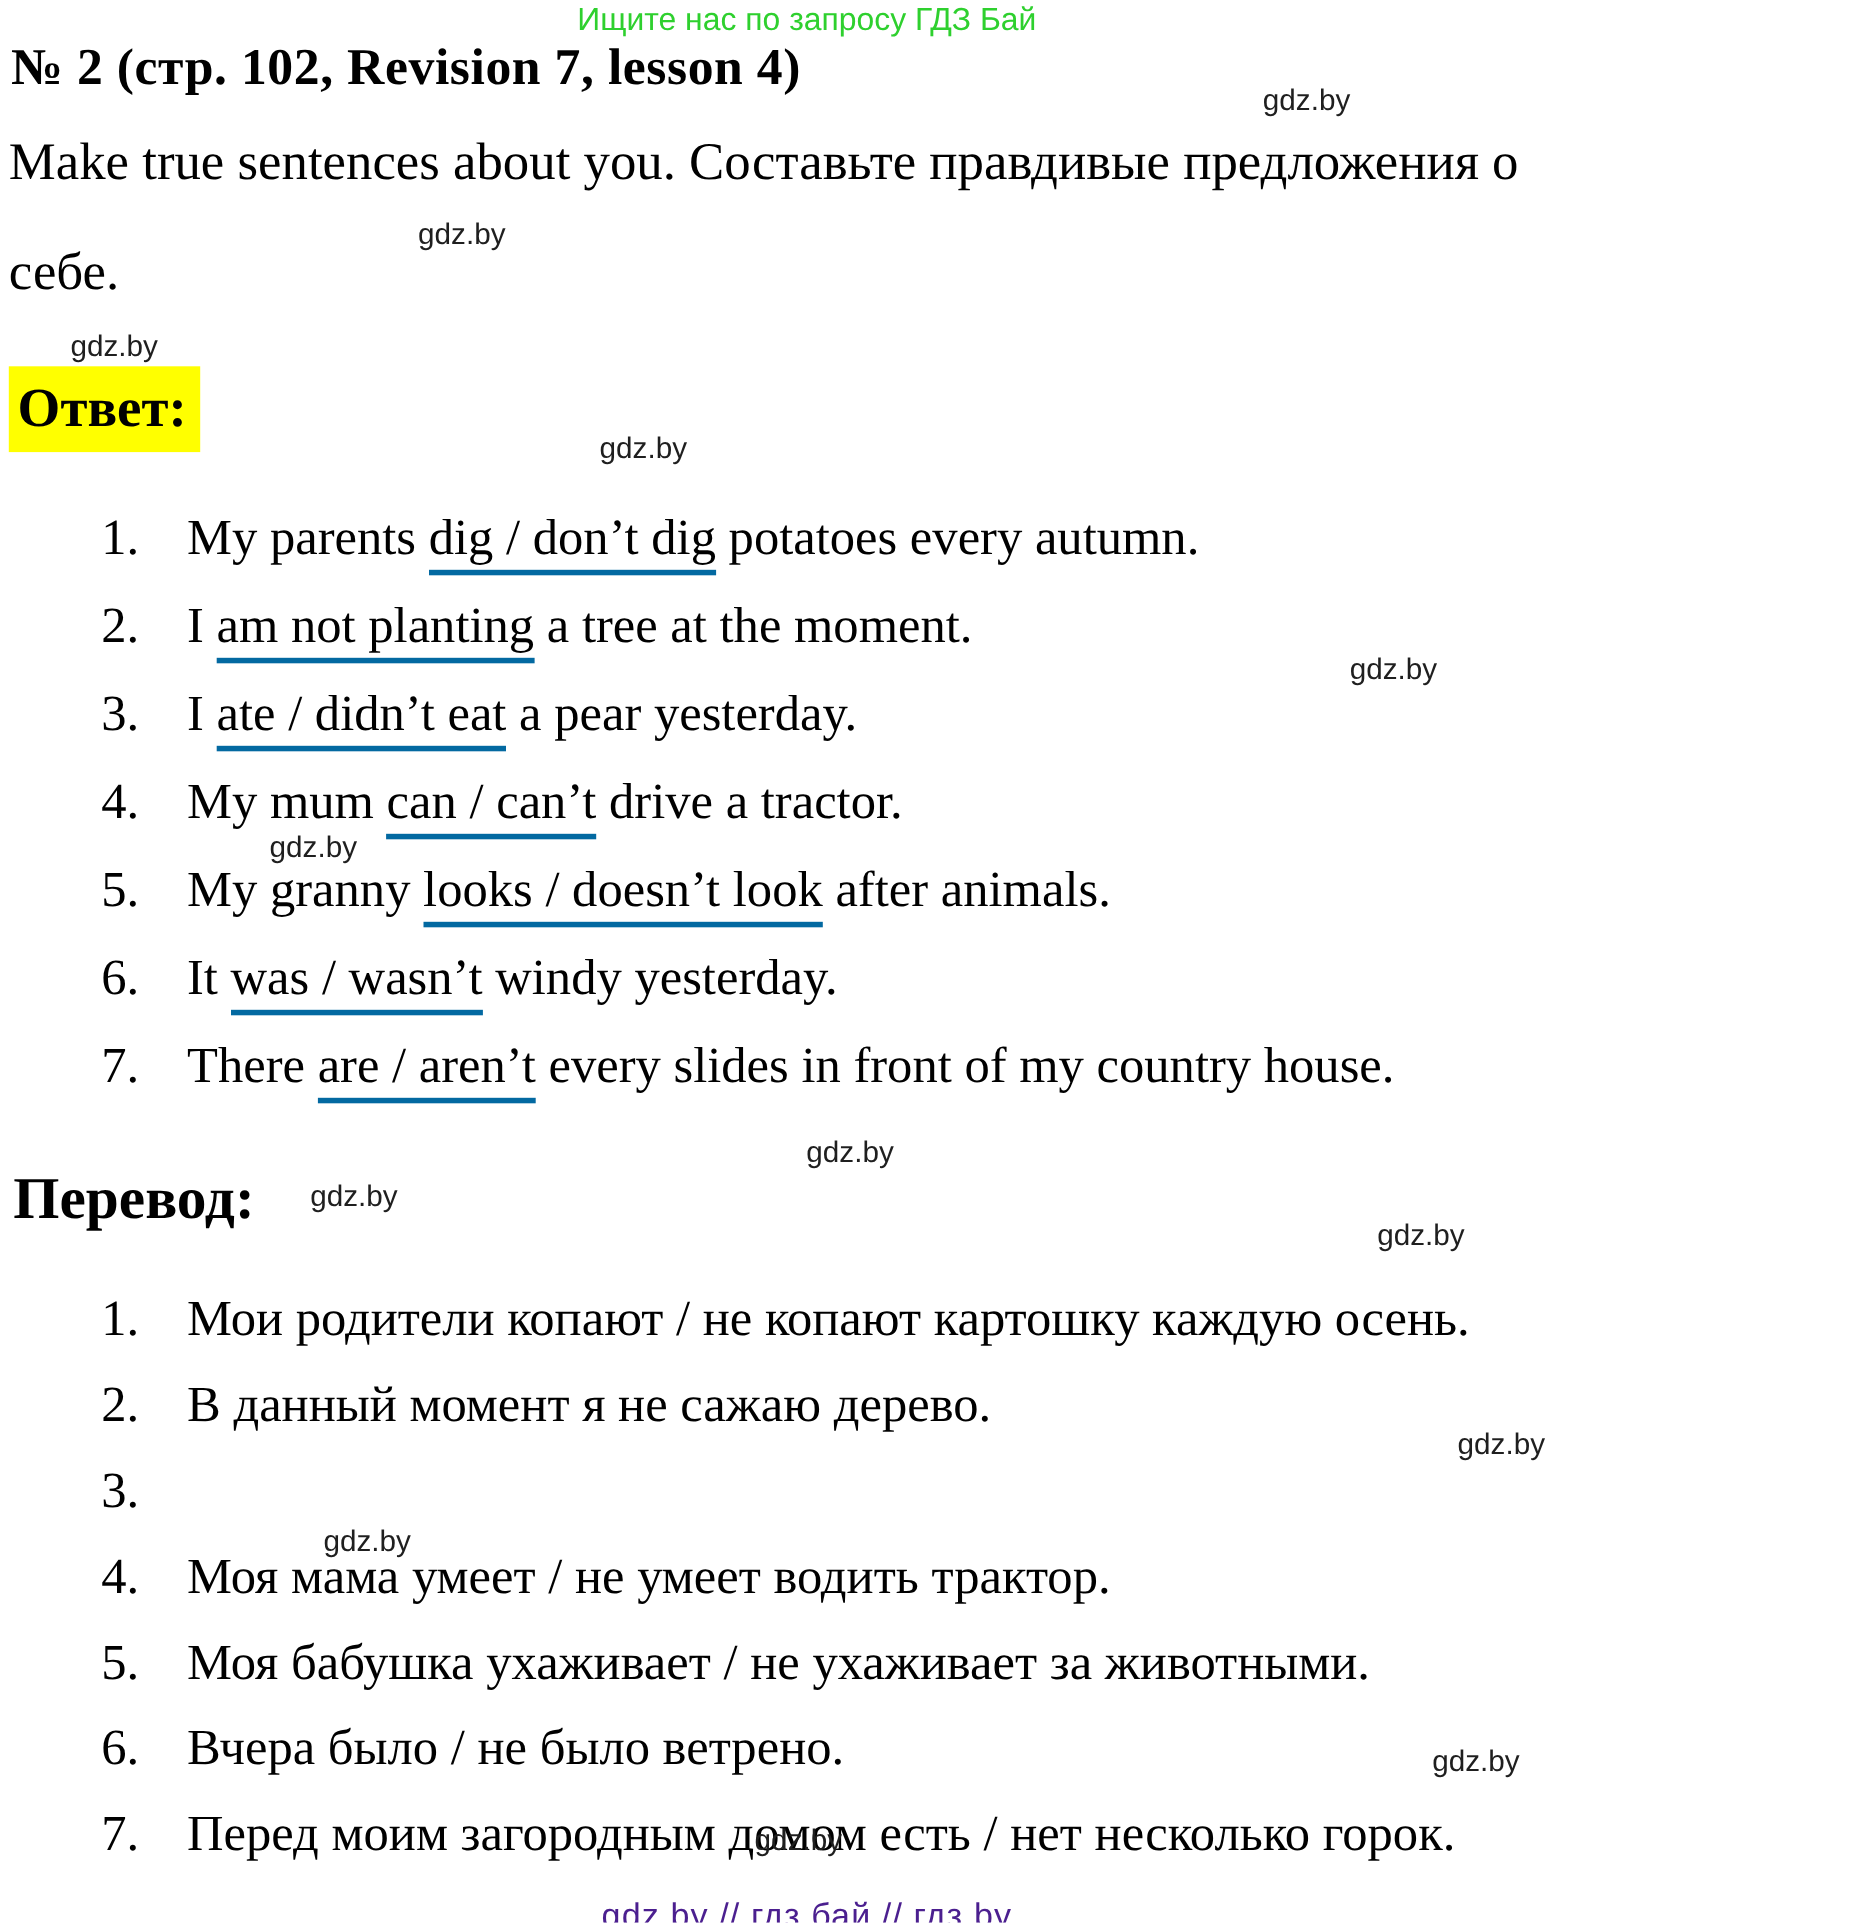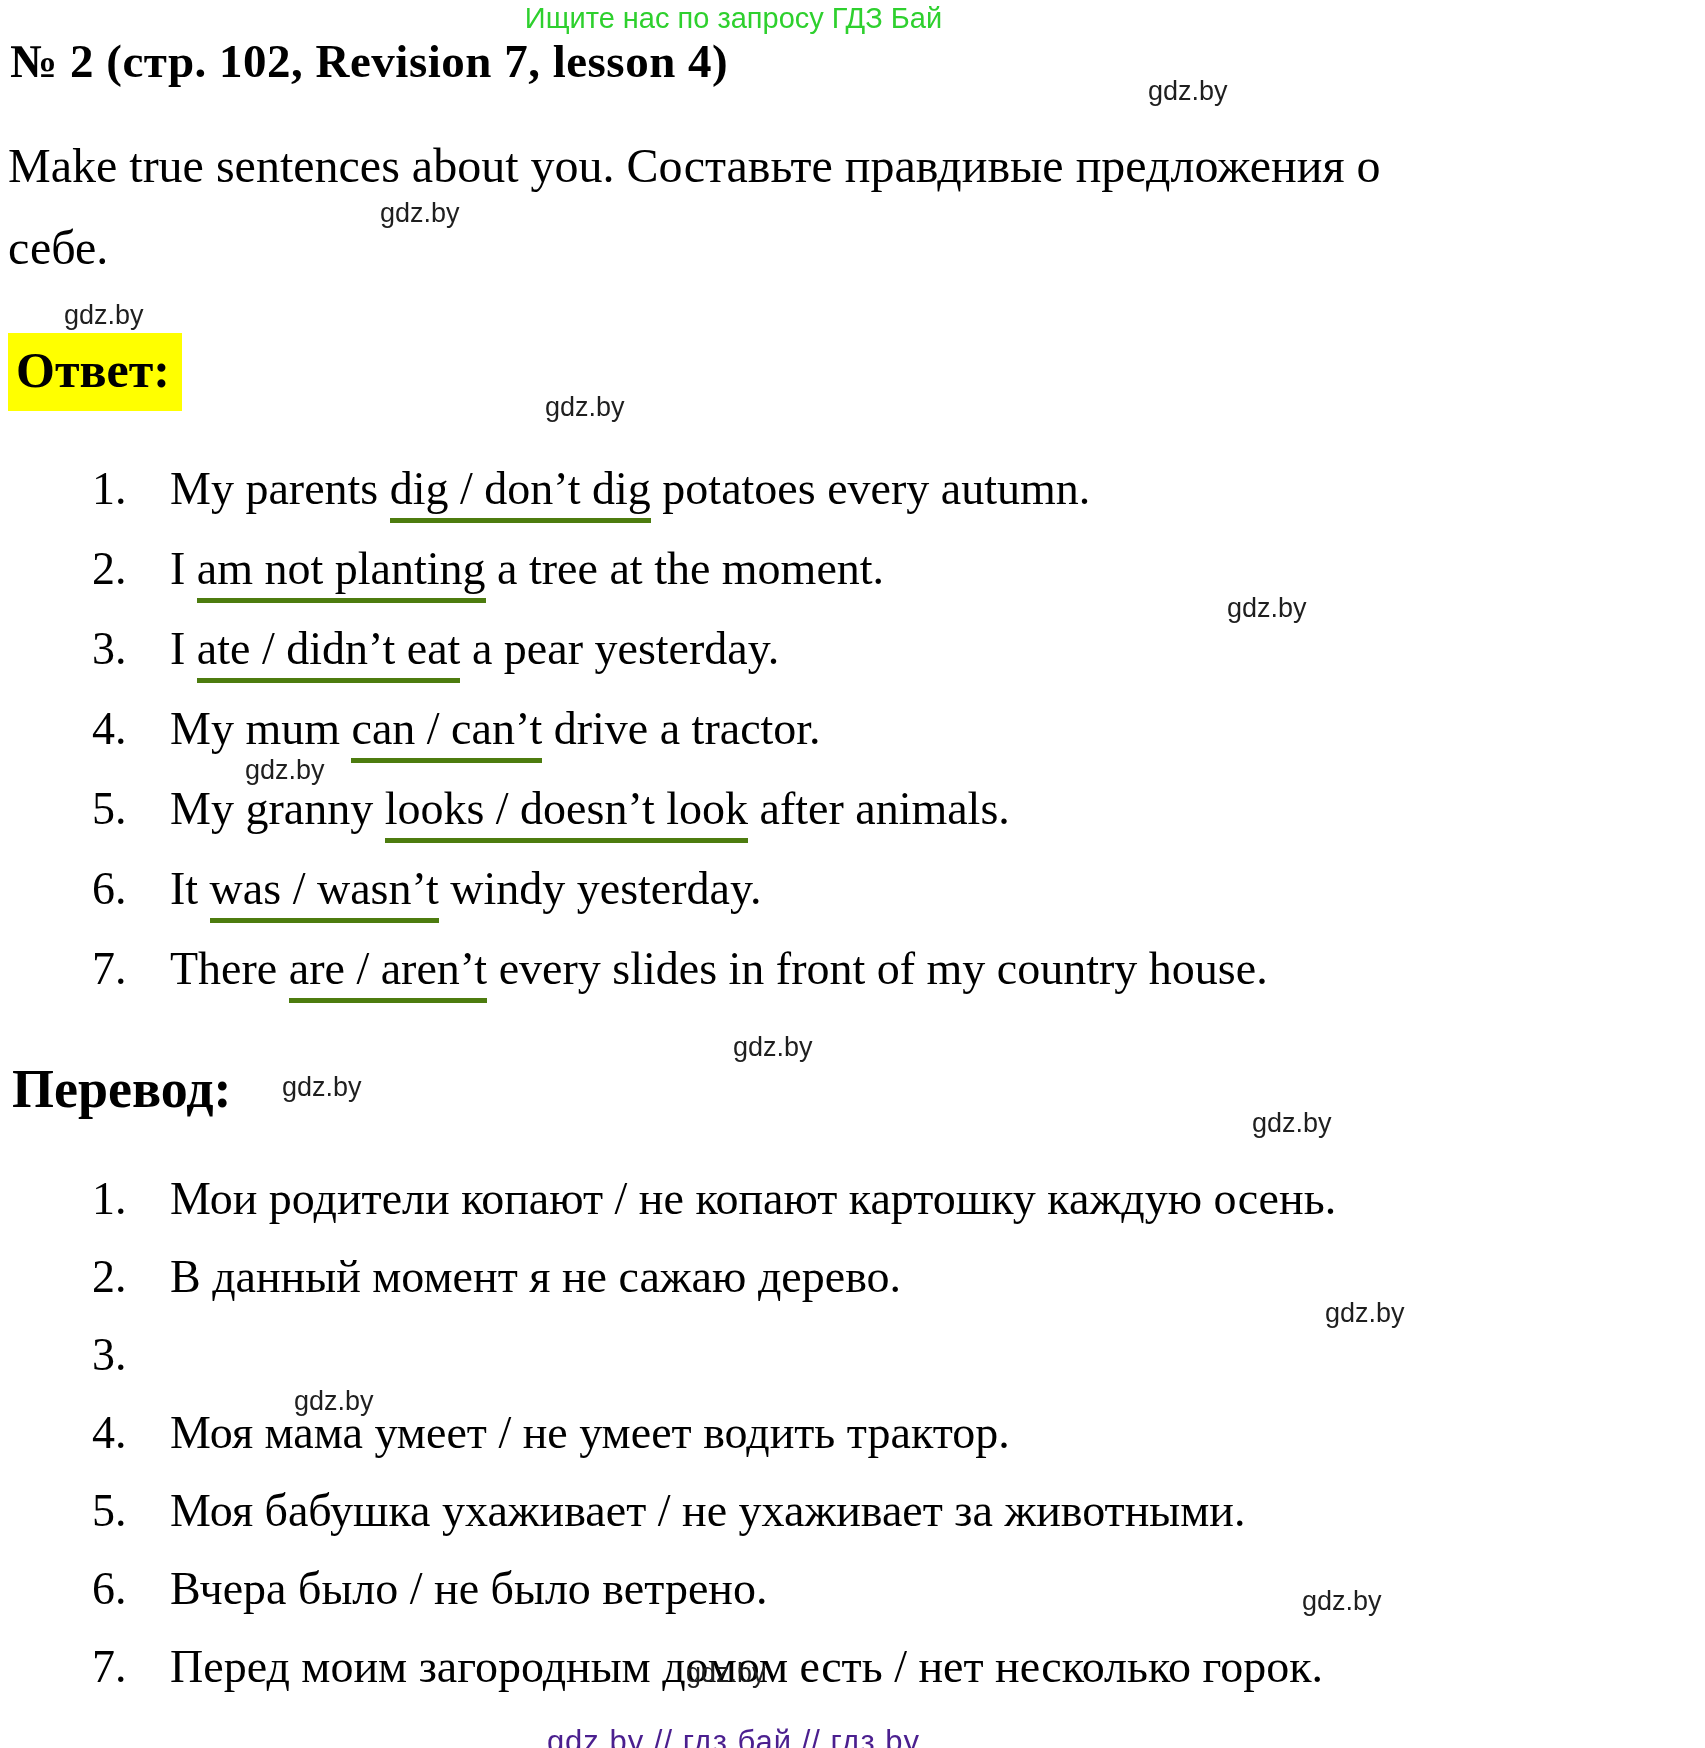--- a/index.html
+++ b/index.html
@@ -21,21 +21,21 @@
     font-weight: 500;
   }
   .title {
     position: absolute;
     left: 10px; top: 34px;
     font-size: 47px;
     font-weight: bold;
     letter-spacing: 0.5px;
   }
   .task-line { position: absolute; left: 8px; font-size: 48px; white-space: nowrap; }
-  .task-line1 { top: 138px; }
+  .task-line1 { top: 120px; }
   .task-line2 { top: 220px; }
   .label-box {
     position: absolute;
     left: 8px; top: 333px;
     padding: 8px 12px 12px 8px;
     font-size: 50px;
     font-weight: bold;
   }
   .label-plain {
     position: absolute;
@@ -46,21 +46,21 @@
   .list { position: absolute; left: 0; top: 0; width: 100%; height: 100%; margin: 0; padding: 0; list-style: none; }
   .item {
     position: absolute;
     left: 92px;
     display: flex;
     font-size: 46px;
     line-height: 1.25;
     white-space: nowrap;
   }
   .item .num { width: 78px; flex: 0 0 78px; }
-  .u { border-bottom: 5px solid #4d7c0f; padding-bottom: 4px; text-align: right; }
+  .u { border-bottom: 5px solid #0369a1; padding-bottom: 4px; text-align: right; }
   .wm {
     position: absolute;
     font-family: "Liberation Sans", sans-serif;
     font-size: 27px;
     color: #1f1f1f;
     white-space: nowrap;
   }
   .footer {
     position: absolute;
     top: 1705px; left: 0; width: 100%;

